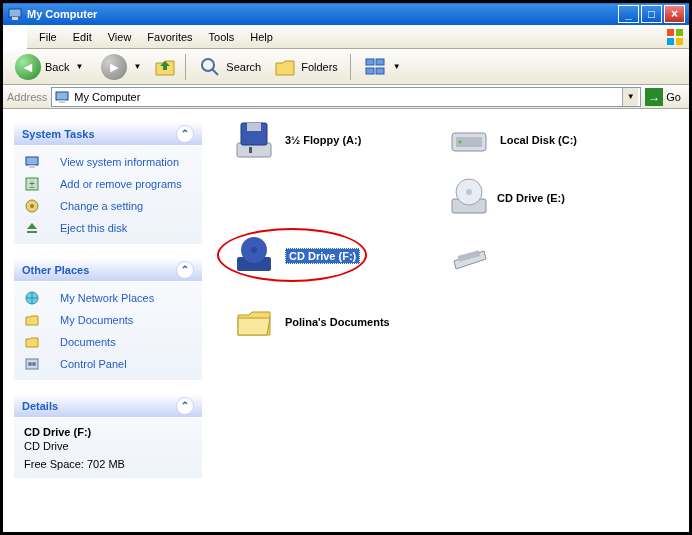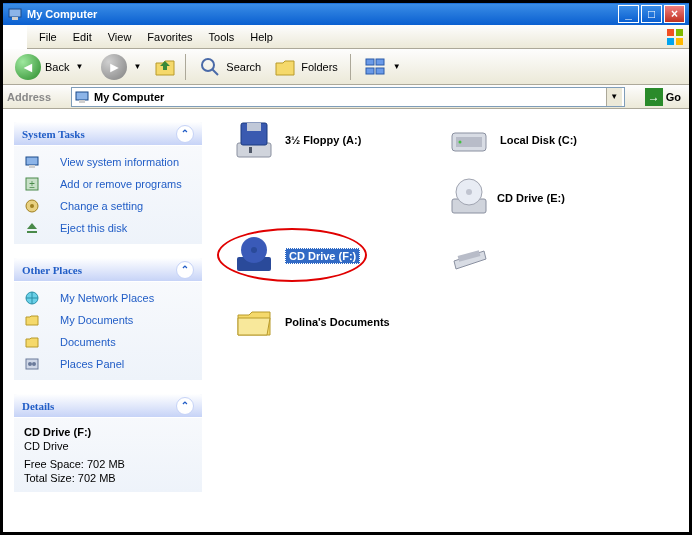--- a/index.html
+++ b/index.html
@@ -74,21 +74,21 @@
     width:24px; height:24px;
     display:flex;align-items:center;justify-content:center;
     font-size:16px;
   }
   .tb-btn { display:flex; align-items:center; gap:4px; padding:2px 4px; }
   .addrbar {
     height: 24px;
     background: linear-gradient(to bottom, #fdfdfd, #ece9d8);
     border-bottom: 1px solid #aca899;
     display:flex; align-items:center;
-    padding: 0 4px; gap:16px;font-weight:bold;
+    padding: 0 4px; gap:0;
   }
   .addr-label { color:#888; padding-right:4px; }
   .addr-field {
     flex:1; height:20px; background:#fff; border:1px solid #7f9db9;
     display:flex; align-items:center; padding:0 2px;
   }
   .addr-field .aicon { width:16px;height:16px; margin-right:4px; }
   .addr-field .dropdown-btn {
     margin-left:auto; width:16px; height:18px;
     background:#ece9d8; border-left:1px solid #aca899;
@@ -120,21 +120,20 @@
     border:1px solid #fff;
   }
   .panel .phdr {
     height:24px; background: linear-gradient(to bottom, #fff, #c6d3f7);
     border-bottom:1px solid #fff;
     display:flex; align-items:center;
     padding:0 8px;
     font-weight:bold;
     color:#215dc6;
     border-radius: 4px 4px 0 0;
-    font-family: Liberation Serif, serif;
   }
   .panel .phdr .chev {
     margin-left:auto; width:18px;height:18px; border-radius:50%;
     background:#fff; border:1px solid #c6d3f7;
     display:flex;align-items:center;justify-content:center;
     font-size:10px; color:#215dc6;
   }
   .panel .pbody {
     padding: 8px 10px;
     display:flex; flex-direction:column; gap:6px;
@@ -357,35 +356,34 @@
           <span>Documents</span>
         </a>
         <a class="link">
           <span class="picon">
               <svg viewBox="0 0 16 16">
                 <rect x="2" y="3" width="12" height="10" fill="#d0d8e8" stroke="#6a7a9a"></rect>
                 <circle cx="6" cy="8" r="2" fill="#6a7a9a"></circle>
                 <circle cx="10" cy="8" r="2" fill="#6a7a9a"></circle>
               </svg>
             </span>
-          <span>Places Panel</span>
+          <span>Control Panel</span>
         </a>
       </div>
     </div>
 
     <div class="panel">
       <div class="phdr">
         <span>Details</span>
         <span class="chev">⌃</span>
       </div>
       <div class="pbody">
         <span class="dlabel">CD Drive (F:)</span>
         <span class="dsub" style="margin-top:-4px">CD Drive</span>
         <span class="dsub">Free Space: 702 MB</span>
-        <span class="dsub" style="margin-top:-4px">Total Size: 702 MB</span>
       </div>
     </div>
   </div>
 
   <div class="mainview">
 
     <div class="item" style="left:20px; top:10px;">
       <span class="bigicon">
         <svg viewBox="0 0 42 42">
             <rect x="4" y="24" width="34" height="14" rx="2" fill="#d0d4dc" stroke="#8a90a0"></rect>

